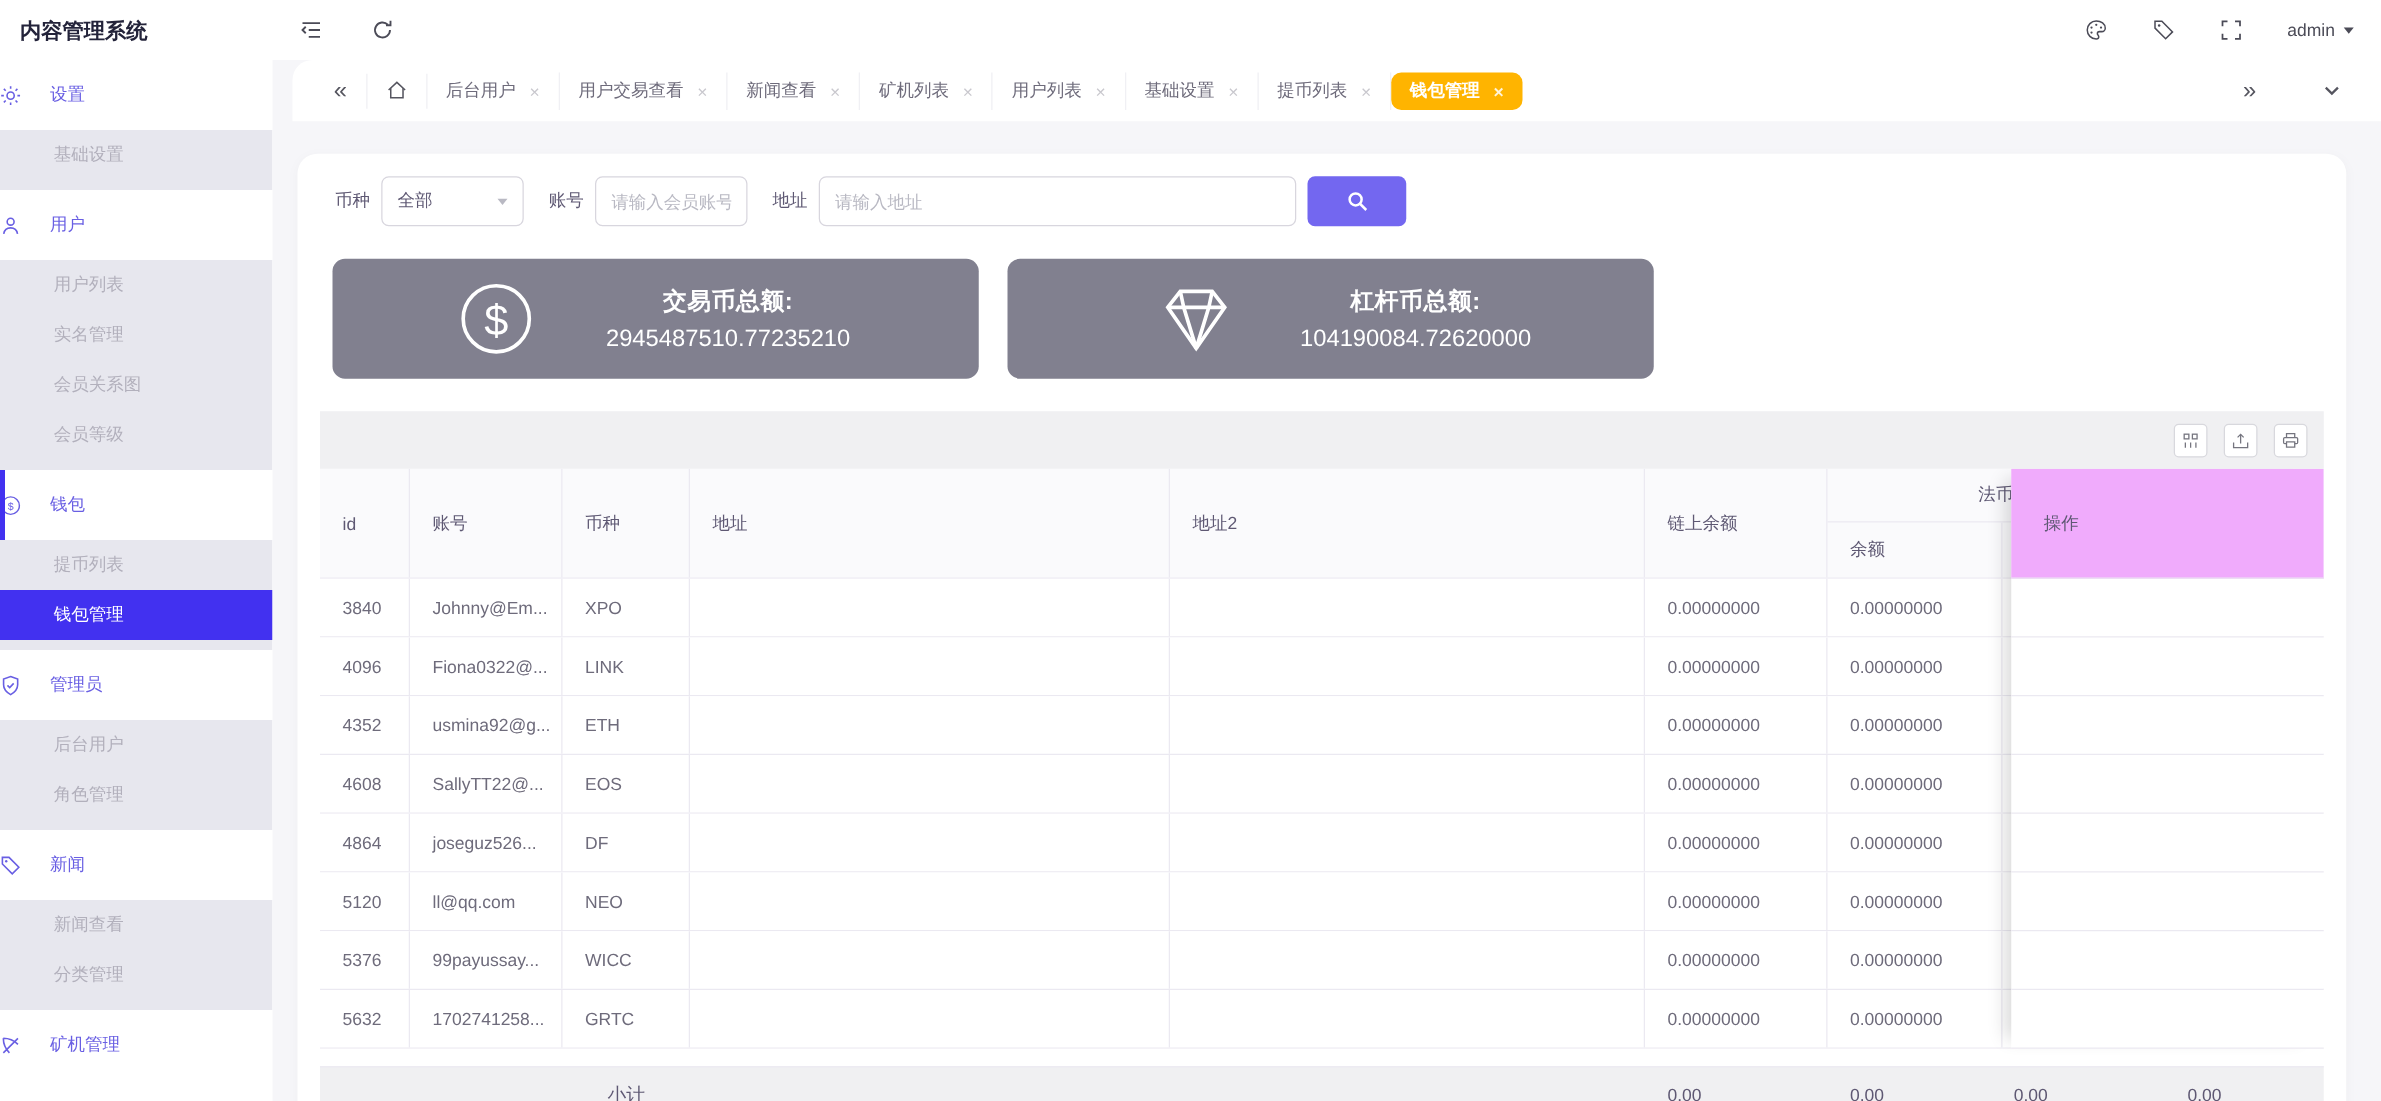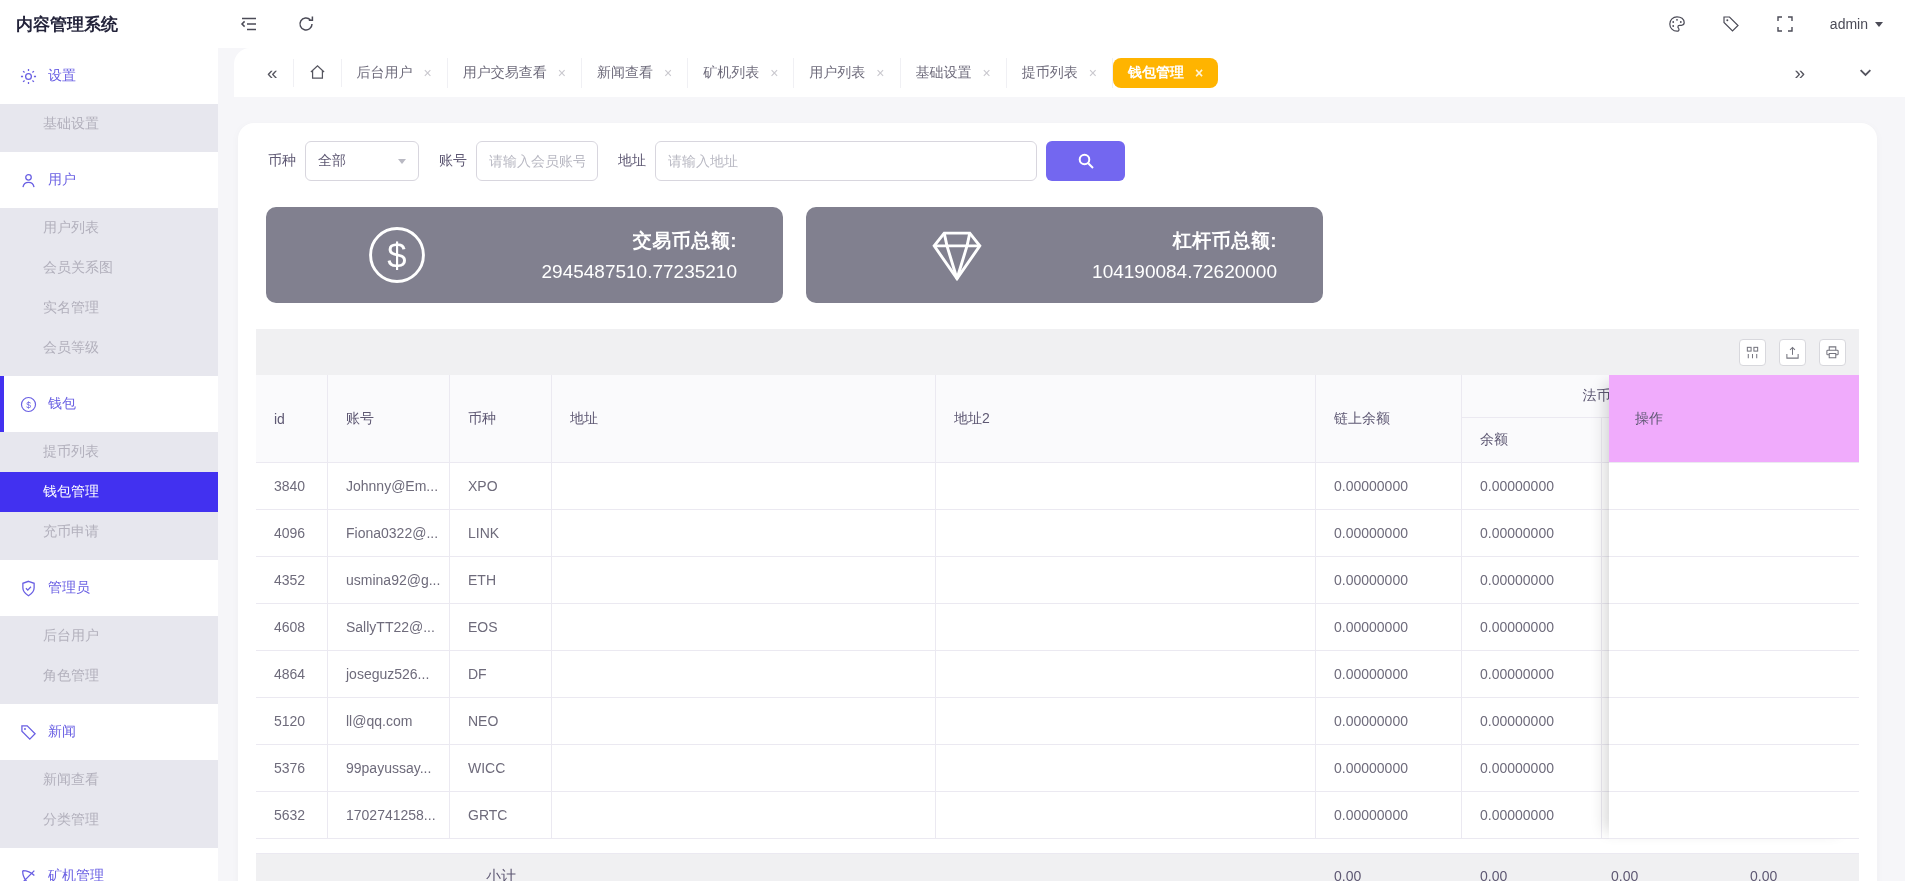--- a/index.html
+++ b/index.html
@@ -12,21 +12,21 @@
   .tb-btn { background:none; border:none; color:#4b4b57; width:20px; height:20px; padding:0; cursor:pointer; }
   .tb-btn svg { width:18px; height:18px; display:block; }
   .tb-collapse { margin-left:22px; }
   .tb-refresh { margin-left:37px; }
   .tb-right { margin-left:auto; display:flex; align-items:center; gap:34px; padding-right:22px; color:#4b4b57; }
   .admin { display:flex; align-items:center; gap:7px; font-size:14px; color:#4b4b57; cursor:pointer; }
   .caret-down { width:0; height:0; border:4.5px solid transparent; border-top:5.5px solid #4b4b57; margin-top:5px; }
 
   
   .sidebar { position:absolute; top:48px; left:0; bottom:0; width:218px; background:#fff; z-index:20; overflow:hidden; }
-  .side-section { height:56px; display:flex; align-items:center; padding-left:20px; color:#695fe3; font-size:14px; position:relative; cursor:pointer; }
+  .side-section { height:56px; display:flex; align-items:center; color:#695fe3; font-size:14px; position:relative; cursor:pointer;gap:12px; }
   .side-section .ic { width:17px; height:17px; margin-right:11px; display:inline-flex; }
   .side-section .ic svg { width:17px; height:17px; }
   .side-section.active-section::before { content:''; position:absolute; left:0; top:0; bottom:0; width:4px; background:#4231f0; }
   .side-block { background:#e7e7ee; padding-bottom:8px; }
   .side-item { height:40px; display:flex; align-items:center; padding-left:43px; font-size:14px; color:#b2b0bc; cursor:pointer; }
   .side-item.active { background:#4231f0; color:#fff; font-weight:500; }
 
   
   .main { position:absolute; top:48px; left:218px; right:0; bottom:0; background:#f6f6f9; }
   .tabbar { margin-left:16px; height:49px; background:#fff; border-top-left-radius:16px; display:flex; align-items:center; padding:0 16px 0 18px; }
@@ -55,21 +55,21 @@
   .search-btn { width:79px; height:40px; background:#7367f0; border:none; border-radius:6px; display:flex; align-items:center; justify-content:center; cursor:pointer; }
   .search-btn svg { width:18px; height:18px; }
 
   
   .stats { display:flex; gap:23px; margin:26px 0 0 10px; }
   .stat-card { width:517px; height:96px; background:#81808f; border-radius:10px; display:flex; align-items:center; color:#fff; }
   .stat-icon { width:62px; height:62px; flex:none; }
   .stat-icon svg { width:62px; height:62px; }
   .mi-1 { margin-left:100px; }
   .mi-2 { margin-left:120px; }
-  .stat-text { flex:1; text-align:right; padding-right:46px; }
+  .stat-text { flex:1; text-align:center; padding-right:46px; }
   .stat-label { font-size:19px; font-weight:700; letter-spacing:.5px; }
   .stat-value { font-size:19px; margin-top:7px; }
 
   
   .table-section { margin-top:26px; }
   .toolbar { height:46px; background:#f0f0f2; display:flex; align-items:center; justify-content:flex-end; gap:13px; padding-right:13px; }
   .tool-btn { width:27px; height:27px; background:#fff; border:1px solid #d8d8dd; border-radius:4px; color:#75757f; display:flex; align-items:center; justify-content:center; cursor:pointer; }
   .tool-btn svg { width:15px; height:15px; }
 
   .tbl-viewport { position:relative; overflow:hidden; width:100%; }
@@ -154,37 +154,36 @@
       <span class="ic">
         <svg viewBox="0 0 16 16" fill="none" stroke="currentColor" stroke-width="1.2">
           <circle cx="8" cy="5" r="2.6"></circle>
           <path d="M2.8 14.2c.5-3 2.6-4.5 5.2-4.5s4.7 1.5 5.2 4.5"></path>
         </svg>
       </span>
       <span>用户</span>
     </div>
     <div class="side-block">
       <div class="side-item">用户列表</div>
+      <div class="side-item">实名管理</div>
       <div class="side-item">会员关系图</div>
-      <div class="side-item">实名管理</div>
       <div class="side-item">会员等级</div>
     </div>
     <div class="side-section active-section">
       <span class="ic">
         <svg viewBox="0 0 16 16" fill="none" stroke="currentColor" stroke-width="1.1">
           <circle cx="8" cy="8" r="6.6"></circle>
           <text x="8" y="11" font-size="8" text-anchor="middle" fill="currentColor" stroke="none" font-family="Liberation Sans, sans-serif">$</text>
         </svg>
       </span>
       <span>钱包</span>
     </div>
     <div class="side-block">
       <div class="side-item">提币列表</div>
       <div class="side-item active">钱包管理</div>
-      <div class="side-item">充币申请</div>
     </div>
     <div class="side-section">
       <span class="ic">
         <svg viewBox="0 0 16 16" fill="none" stroke="currentColor" stroke-width="1.2">
           <path d="M8 1.2l5.3 1.9v4.2c0 3.3-2.1 5.6-5.3 7.5-3.2-1.9-5.3-4.2-5.3-7.5V3.1z"></path>
           <path d="M5.6 7.8l1.7 1.7 3-3.2"></path>
         </svg>
       </span>
       <span>管理员</span>
     </div>

